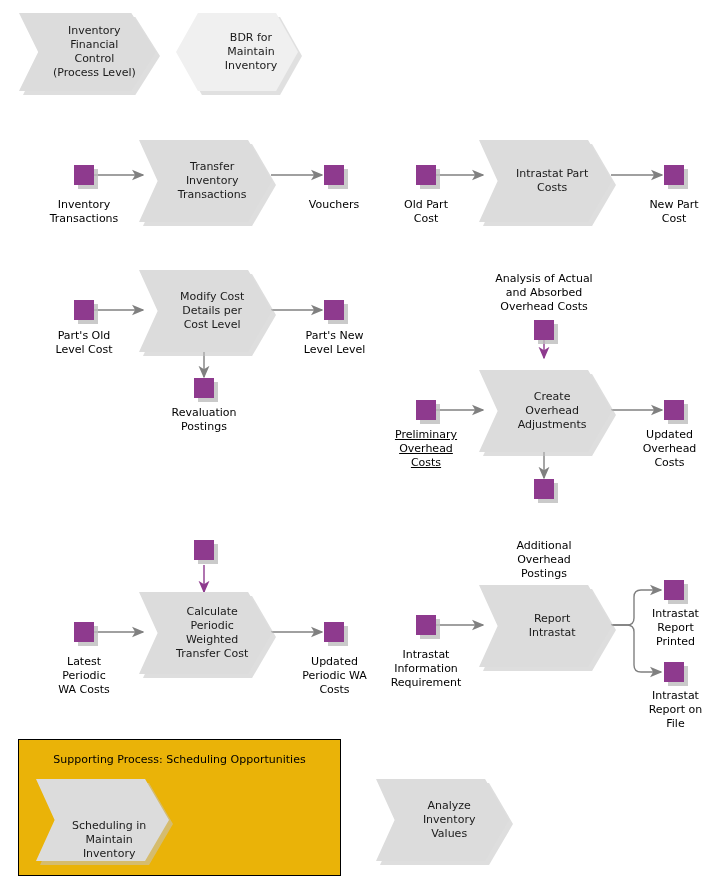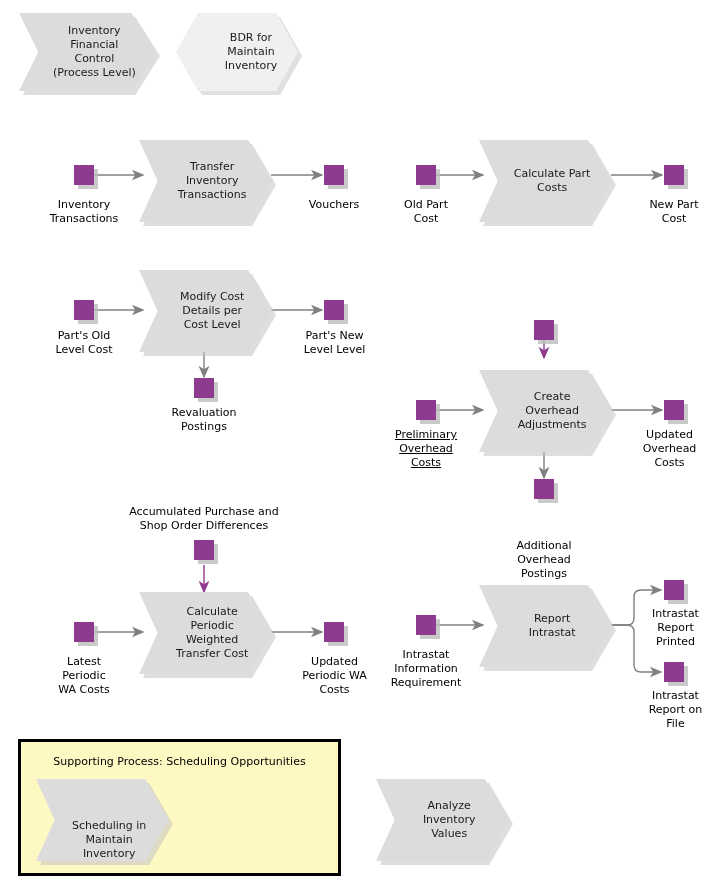--- a/index.html
+++ b/index.html
@@ -87,22 +87,22 @@
     font-size: 11px;
     line-height: 14px;
     text-align: center;
     white-space: pre-line;
     color: #000000;
   }
 
   
   .sp-box {
     position: absolute;
-    border: 3px solid #000000;
-    background: #fef9c3;
+    border: 1px solid #000000;
+    background: #eab308;
     box-sizing: border-box;
   }
   .sp-title {
     position: absolute;
     width: 100%;
     text-align: center;
     font-size: 11px;
     line-height: 14px;
     color: #000000;
   }
@@ -185,21 +185,21 @@
   <div class="sq" style="left:320px; top:165px;"></div>
   <div class="lbl" style="left:275px; top:198px; width:110px;">Vouchers</div>
 
   <div class="sq-shadow" style="left:416px; top:169px;"></div>
   <div class="sq" style="left:412px; top:165px;"></div>
   <div class="lbl" style="left:367px; top:198px; width:110px;">Old Part
 Cost</div>
 
   <div class="chev-shadow" style="left:479px; top:144px; width:133px; height:82px;"></div>
   <div class="chev" style="left:475px; top:140px; width:133px; height:82px;">
-    <span class="chev-label">Calculate Part
+    <span class="chev-label">Intrastat Part
 Costs</span>
   </div>
 
   <div class="sq-shadow" style="left:664px; top:169px;"></div>
   <div class="sq" style="left:660px; top:165px;"></div>
   <div class="lbl" style="left:615px; top:198px; width:110px;">New Part
 Cost</div>
 
   <div class="sq-shadow" style="left:74px; top:304px;"></div>
   <div class="sq" style="left:70px; top:300px;"></div>
@@ -216,20 +216,23 @@
   <div class="sq-shadow" style="left:324px; top:304px;"></div>
   <div class="sq" style="left:320px; top:300px;"></div>
   <div class="lbl" style="left:273px; top:329px; width:115px;">Part's New
 Level Level</div>
 
   <div class="sq-shadow" style="left:194px; top:382px;"></div>
   <div class="sq" style="left:190px; top:378px;"></div>
   <div class="lbl" style="left:145px; top:406px; width:110px;">Revaluation
 Postings</div>
 
+  <div class="lbl" style="left:465px; top:272px; width:150px;">Analysis of Actual
+and Absorbed
+Overhead Costs</div>
   <div class="sq-shadow" style="left:534px; top:324px;"></div>
   <div class="sq" style="left:530px; top:320px;"></div>
 
   <div class="sq-shadow" style="left:416px; top:404px;"></div>
   <div class="sq" style="left:412px; top:400px;"></div>
   <div class="lbl" style="left:367px; top:428px; width:110px;text-decoration:underline;">Preliminary
 Overhead
 Costs</div>
 
   <div class="chev-shadow" style="left:479px; top:374px; width:133px; height:82px;"></div>
@@ -244,22 +247,20 @@
   <div class="lbl" style="left:615px; top:428px; width:101px;">Updated
 Overhead
 Costs</div>
 
   <div class="sq-shadow" style="left:534px; top:483px;"></div>
   <div class="sq" style="left:530px; top:479px;"></div>
   <div class="lbl" style="left:485px; top:507px; width:110px;margin-top:32px;">Additional
 Overhead
 Postings</div>
 
-  <div class="lbl" style="left:110px; top:505px; width:180px;">Accumulated Purchase and
-Shop Order Differences</div>
   <div class="sq-shadow" style="left:194px; top:544px;"></div>
   <div class="sq" style="left:190px; top:540px;"></div>
 
   <div class="sq-shadow" style="left:74px; top:626px;"></div>
   <div class="sq" style="left:70px; top:622px;"></div>
   <div class="lbl" style="left:25px; top:655px; width:110px;">Latest
 Periodic
 WA Costs</div>
 
   <div class="chev-shadow" style="left:139px; top:596px; width:133px; height:82px;"></div>

